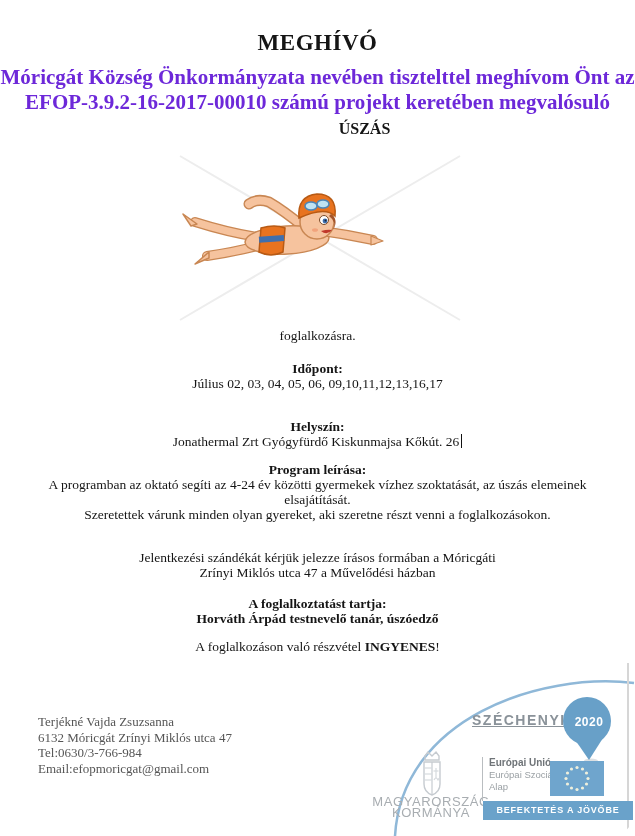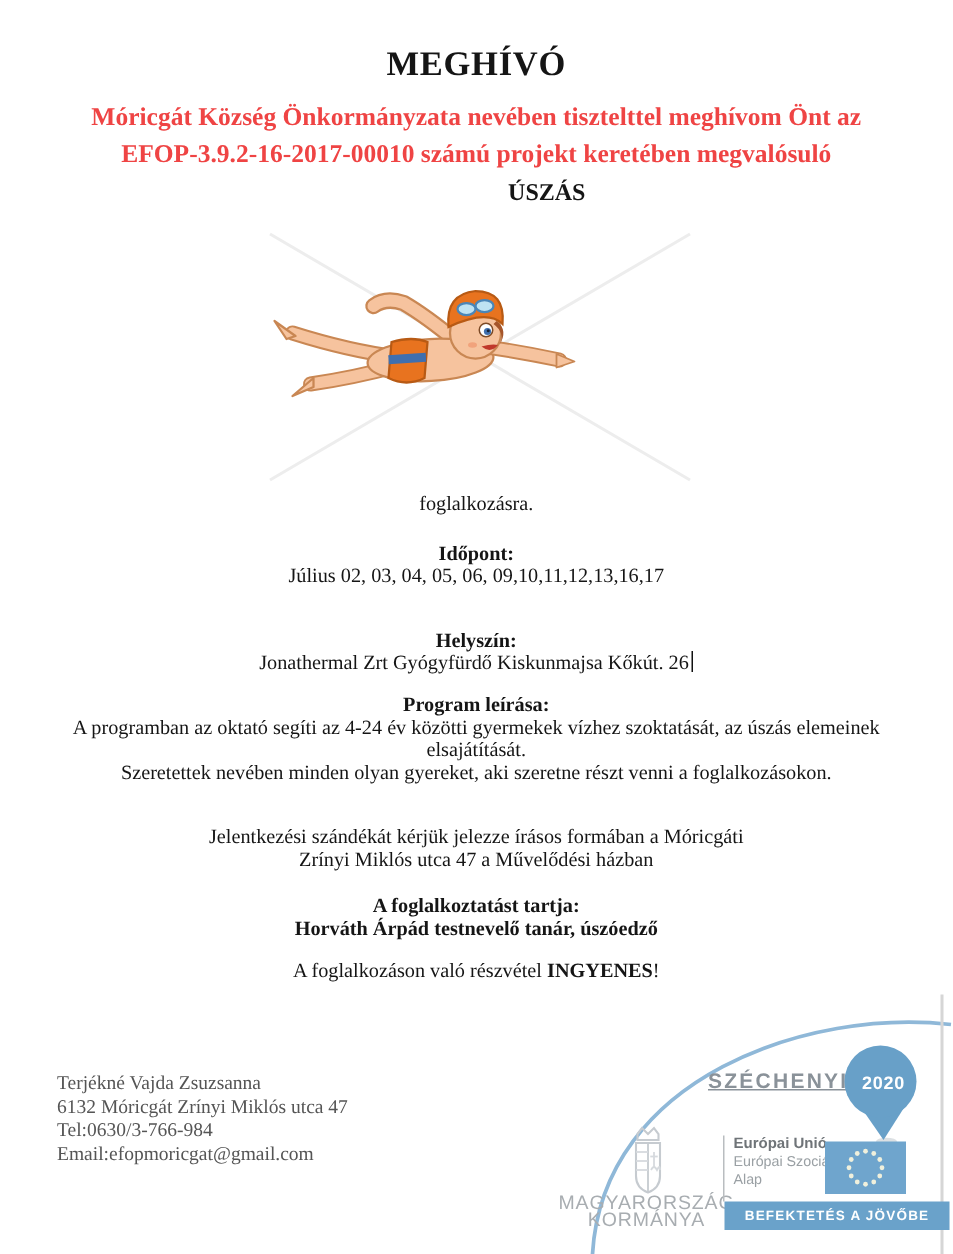--- a/index.html
+++ b/index.html
@@ -3,25 +3,26 @@
 <meta charset="utf-8">
 <style>
   html,body{margin:0;padding:0;background:#ffffff;}
   .page{
     position:relative;
     width:635px;height:836px;
     background:#ffffff;
     font-family:"Liberation Serif","DejaVu Serif",serif;
     color:#151515;
     overflow:hidden;
+    border-radius:25px;
   }
   .line{position:absolute;left:0;width:100%;text-align:center;line-height:15px;font-size:13.5px;}
   .bold{font-weight:bold;}
   .title{top:29px;font-size:23px;font-weight:bold;line-height:28px;letter-spacing:.5px;}
-  .intro{top:65px;font-size:17px;font-weight:bold;line-height:25px;color:#ef4444;}
+  .intro{top:65px;font-size:21px;font-weight:bold;line-height:25px;color:#6d28d9;}
   .activity{top:121px;font-size:16px;font-weight:bold;padding-left:47px;}
   .figure{position:absolute;left:165px;top:148px;width:310px;height:178px;}
   .cursor{display:inline-block;width:1px;height:14px;background:#111;margin-left:2px;vertical-align:-2px;}
   .contact{position:absolute;left:38px;top:714px;font-size:13px;line-height:15.5px;color:#555;text-align:left;}
   
   .logos{position:absolute;left:360px;top:655px;width:275px;height:181px;font-family:"Liberation Sans","DejaVu Sans",sans-serif;}
   .logos .abs{position:absolute;}
   .szechenyi-text{left:112px;top:57px;font-size:14px;font-weight:bold;letter-spacing:1.5px;color:#8a9299;text-decoration:underline;}
   .pin-year{left:203px;top:60px;width:52px;text-align:center;font-size:12px;font-weight:bold;letter-spacing:.5px;color:#ffffff;}
   .gov-text{left:10px;top:141px;width:122px;text-align:center;font-size:13px;letter-spacing:.6px;color:#a8adb1;line-height:11px;}
@@ -100,21 +101,21 @@
   <div class="line" style="top:376px">Július 02, 03, 04, 05, 06, 09,10,11,12,13,16,17</div>
 
   <div class="line bold" style="top:419px">Helyszín:</div>
   <div class="line" style="top:434px">
     <span>Jonathermal Zrt Gyógyfürdő Kiskunmajsa Kőkút. 26</span><span class="cursor"></span>
   </div>
 
   <div class="line bold" style="top:462px">Program leírása:</div>
   <div class="line" style="top:477px">A programban az oktató segíti az 4-24 év közötti gyermekek vízhez szoktatását, az úszás elemeinek</div>
   <div class="line" style="top:492px">elsajátítását.</div>
-  <div class="line" style="top:507px">Szeretettek nevében minden olyan gyereket, aki szeretne részt venni a foglalkozásokon.</div>
+  <div class="line" style="top:507px">Szeretettek várunk minden olyan gyereket, aki szeretne részt venni a foglalkozásokon.</div>
 
   <div class="line" style="top:550px">Jelentkezési szándékát kérjük jelezze írásos formában a Móricgáti</div>
   <div class="line" style="top:565px">Zrínyi Miklós utca 47 a Művelődési házban</div>
 
   <div class="line bold" style="top:596px">A foglalkoztatást tartja:</div>
   <div class="line bold" style="top:611px">Horváth Árpád testnevelő tanár, úszóedző</div>
 
   <div class="line" style="top:639px">
     <span>A foglalkozáson való részvétel </span><span class="bold">INGYENES</span><span>!</span>
   </div>

